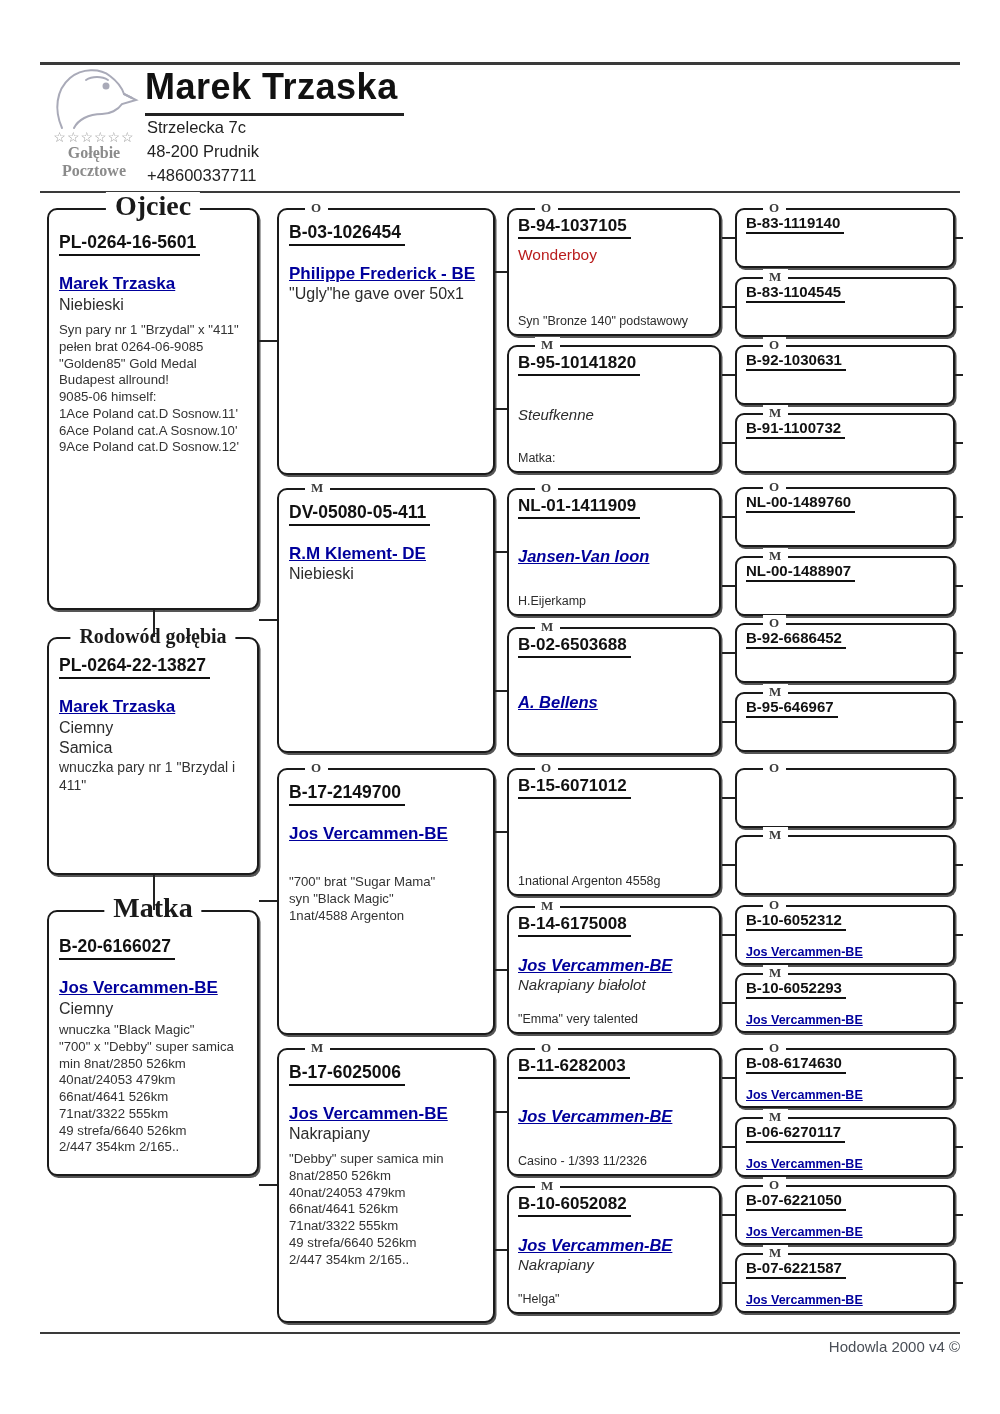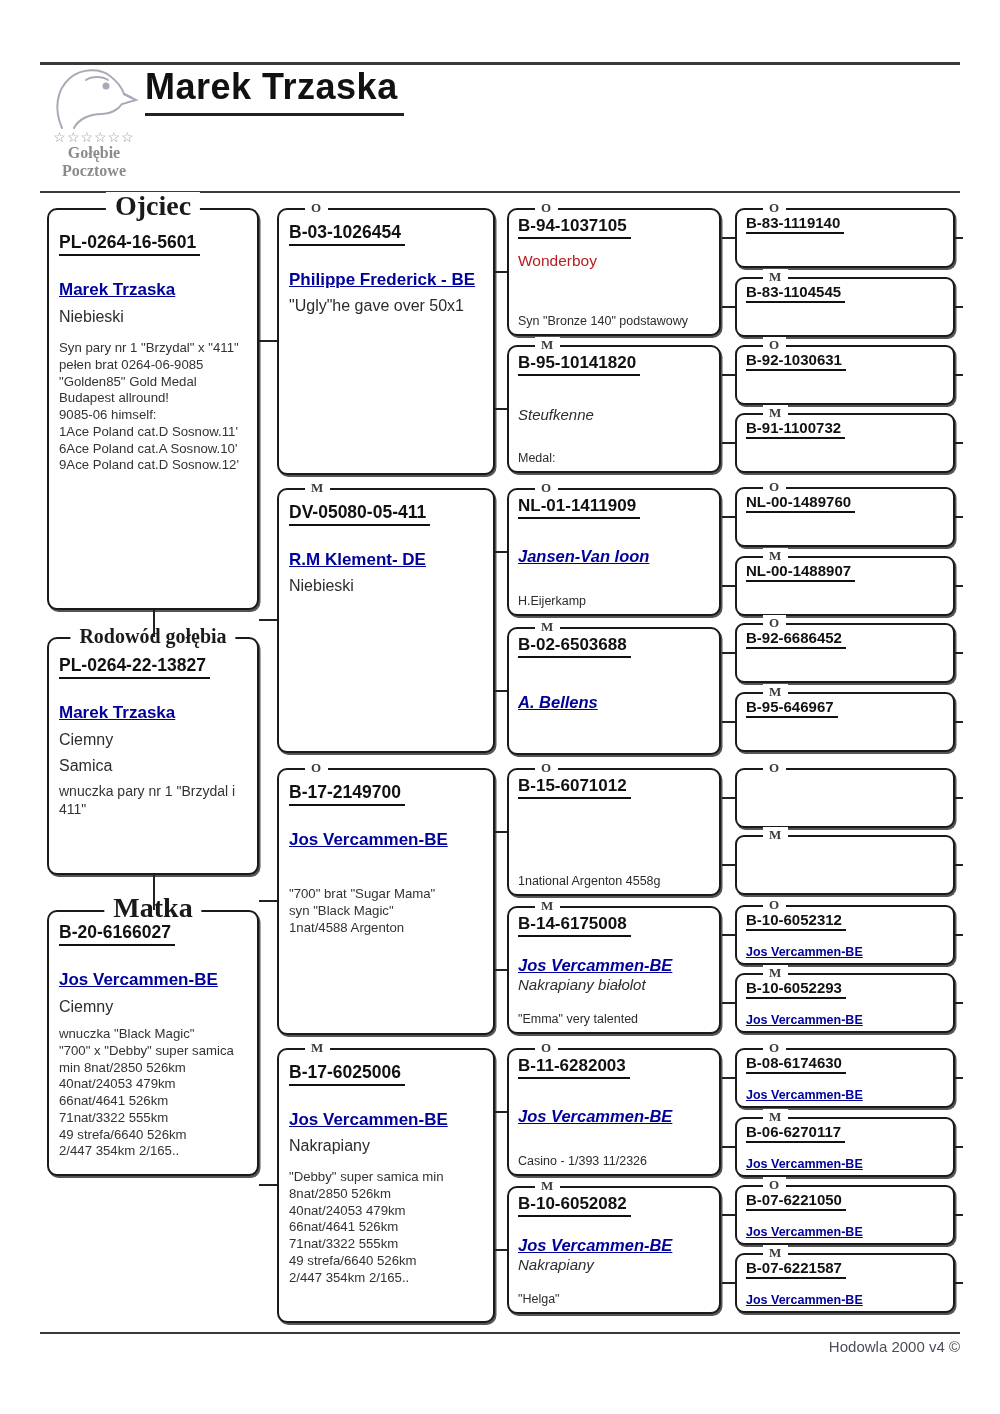--- a/index.html
+++ b/index.html
@@ -11,21 +11,21 @@
           color:#111;letter-spacing:0.5px;}
   .h1name span{display:inline-block;border-bottom:3px solid #222;padding-bottom:5px;padding-right:6px;}
   .addr{position:absolute;left:147px;top:116px;font-size:16.5px;color:#222;line-height:1.45;}
   .logo{position:absolute;left:44px;top:66px;width:100px;text-align:center;color:#8b8b8b;}
   .logo svg{display:block;margin:0 auto;}
   .logo-stars{font-size:14px;letter-spacing:1px;color:#999;line-height:1;}
   .logo-word{font-family:"Liberation Serif",serif;font-weight:bold;font-size:16px;line-height:1.1;color:#8b8b8b;}
   
   .pbox{position:absolute;background:#fff;border:2px solid #1a1a1a;border-radius:10px;
         box-shadow:1.5px 2px 0 #555;box-sizing:border-box;padding:8px 10px;
-        display:flex;flex-direction:column;gap:6px;}
+        display:flex;flex-direction:column;}
   .sex-label{position:absolute;top:-10px;left:26px;background:#fff;padding:0 6px;
         font-family:"Liberation Serif",serif;font-weight:bold;font-size:13px;color:#3a3a3a;letter-spacing:1px;}
   .box-title{position:absolute;top:-18px;left:50%;transform:translateX(-50%);background:#fff;
         padding:0 9px;font-family:"Liberation Serif",serif;font-weight:bold;font-size:28px;
         color:#1a1a1a;white-space:nowrap;line-height:1;}
   .box-title.small{font-size:20px;top:-13px;}
   .ring{align-self:flex-start;font-size:17.5px;font-weight:bold;color:#111;
         border-bottom:2px solid #111;padding-bottom:1px;padding-right:4px;text-decoration:none;}
   .olink{align-self:flex-start;font-size:17px;font-weight:bold;color:#00009c;
         text-decoration:underline;margin-top:18px;cursor:pointer;}
@@ -65,20 +65,25 @@
         <circle cx="58" cy="20" r="2.5" fill="#a9aab8"></circle>
         <path d="M76 28 L84 32"></path>
       </g>
     </svg>
     <div class="logo-stars">☆☆☆☆☆☆</div>
     <div class="logo-word">Gołębie</div>
     <div class="logo-word">Pocztowe</div>
   </div>
 
   <div class="h1name"><span>Marek Trzaska</span></div>
+  <div class="addr">
+    <div>Strzelecka 7c</div>
+    <div>48-200 Prudnik</div>
+    <div>+48600337711</div>
+  </div>
 
   <section class="pbox" style="left:47px;top:208px;width:212px;height:402px">
     <div class="box-title">Ojciec</div>
     <span class="ring" style="margin-top:14px">PL-0264-16-5601</span>
     <a class="olink">Marek Trzaska</a>
     <div class="cline">Niebieski</div>
     <div class="info">Syn pary nr 1 "Brzydal" x "411"
 pełen brat 0264-06-9085
 "Golden85" Gold Medal
 Budapest allround!
@@ -93,21 +98,21 @@
     <span class="ring" style="margin-top:8px">PL-0264-22-13827</span>
     <a class="olink">Marek Trzaska</a>
     <div class="cline">Ciemny</div>
     <div class="cline">Samica</div>
     <div class="info" style="margin-top:2px;font-size:14px">wnuczka pary nr 1 "Brzydal i
 411"</div>
   </section>
 
   <section class="pbox" style="left:47px;top:910px;width:212px;height:266px">
     <div class="box-title">Matka</div>
-    <span class="ring" style="margin-top:2px">B-20-6166027</span>
+    <span class="ring" style="margin-top:16px">B-20-6166027</span>
     <a class="olink">Jos Vercammen-BE</a>
     <div class="cline">Ciemny</div>
     <div class="info" style="margin-top:4px">wnuczka "Black Magic"
 "700" x "Debby" super samica
 min 8nat/2850 526km
 40nat/24053 479km
 66nat/4641 526km
 71nat/3322 555km
 49 strefa/6640 526km
 2/447 354km 2/165..</div>
@@ -156,21 +161,21 @@
     <div class="sub">Wonderboy</div>
     <div class="foot">Syn "Bronze 140" podstawowy</div>
   </section>
 
   <section class="pbox g3" style="left:507px;top:345px;width:214px;height:128px">
     <div class="sex-label">M</div>
     <span class="ring">B-95-10141820</span>
     <div class="mid">
         <div class="note">Steufkenne</div>
       </div>
-    <div class="foot">Medal:</div>
+    <div class="foot">Matka:</div>
   </section>
 
   <section class="pbox g3" style="left:507px;top:488px;width:214px;height:128px">
     <div class="sex-label">O</div>
     <span class="ring">NL-01-1411909</span>
     <div class="mid"><a class="olink">Jansen-Van loon</a></div>
     <div class="foot">H.Eijerkamp</div>
   </section>
 
   <section class="pbox g3" style="left:507px;top:627px;width:214px;height:128px">

